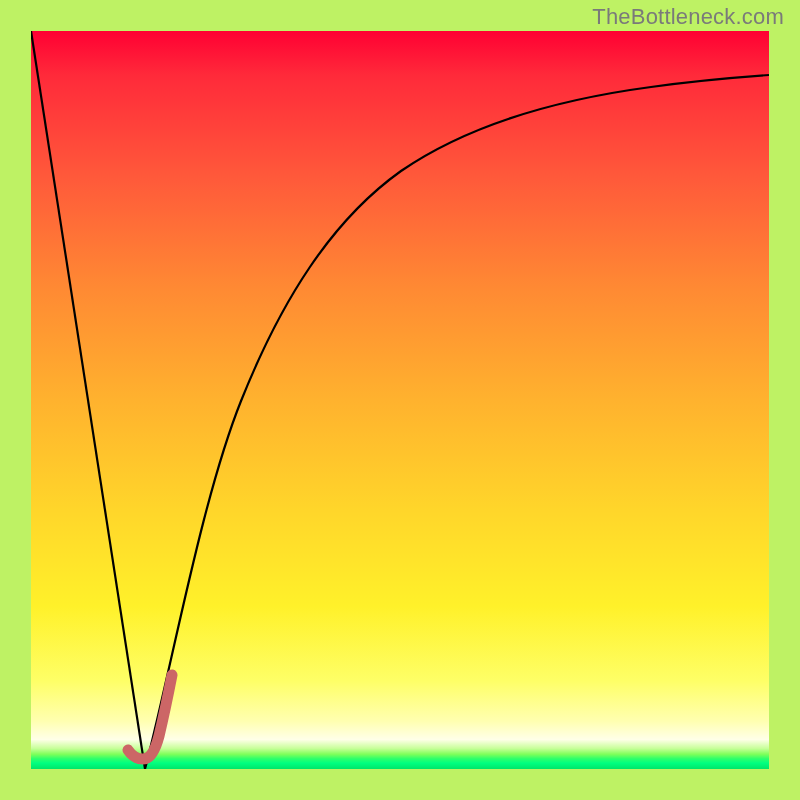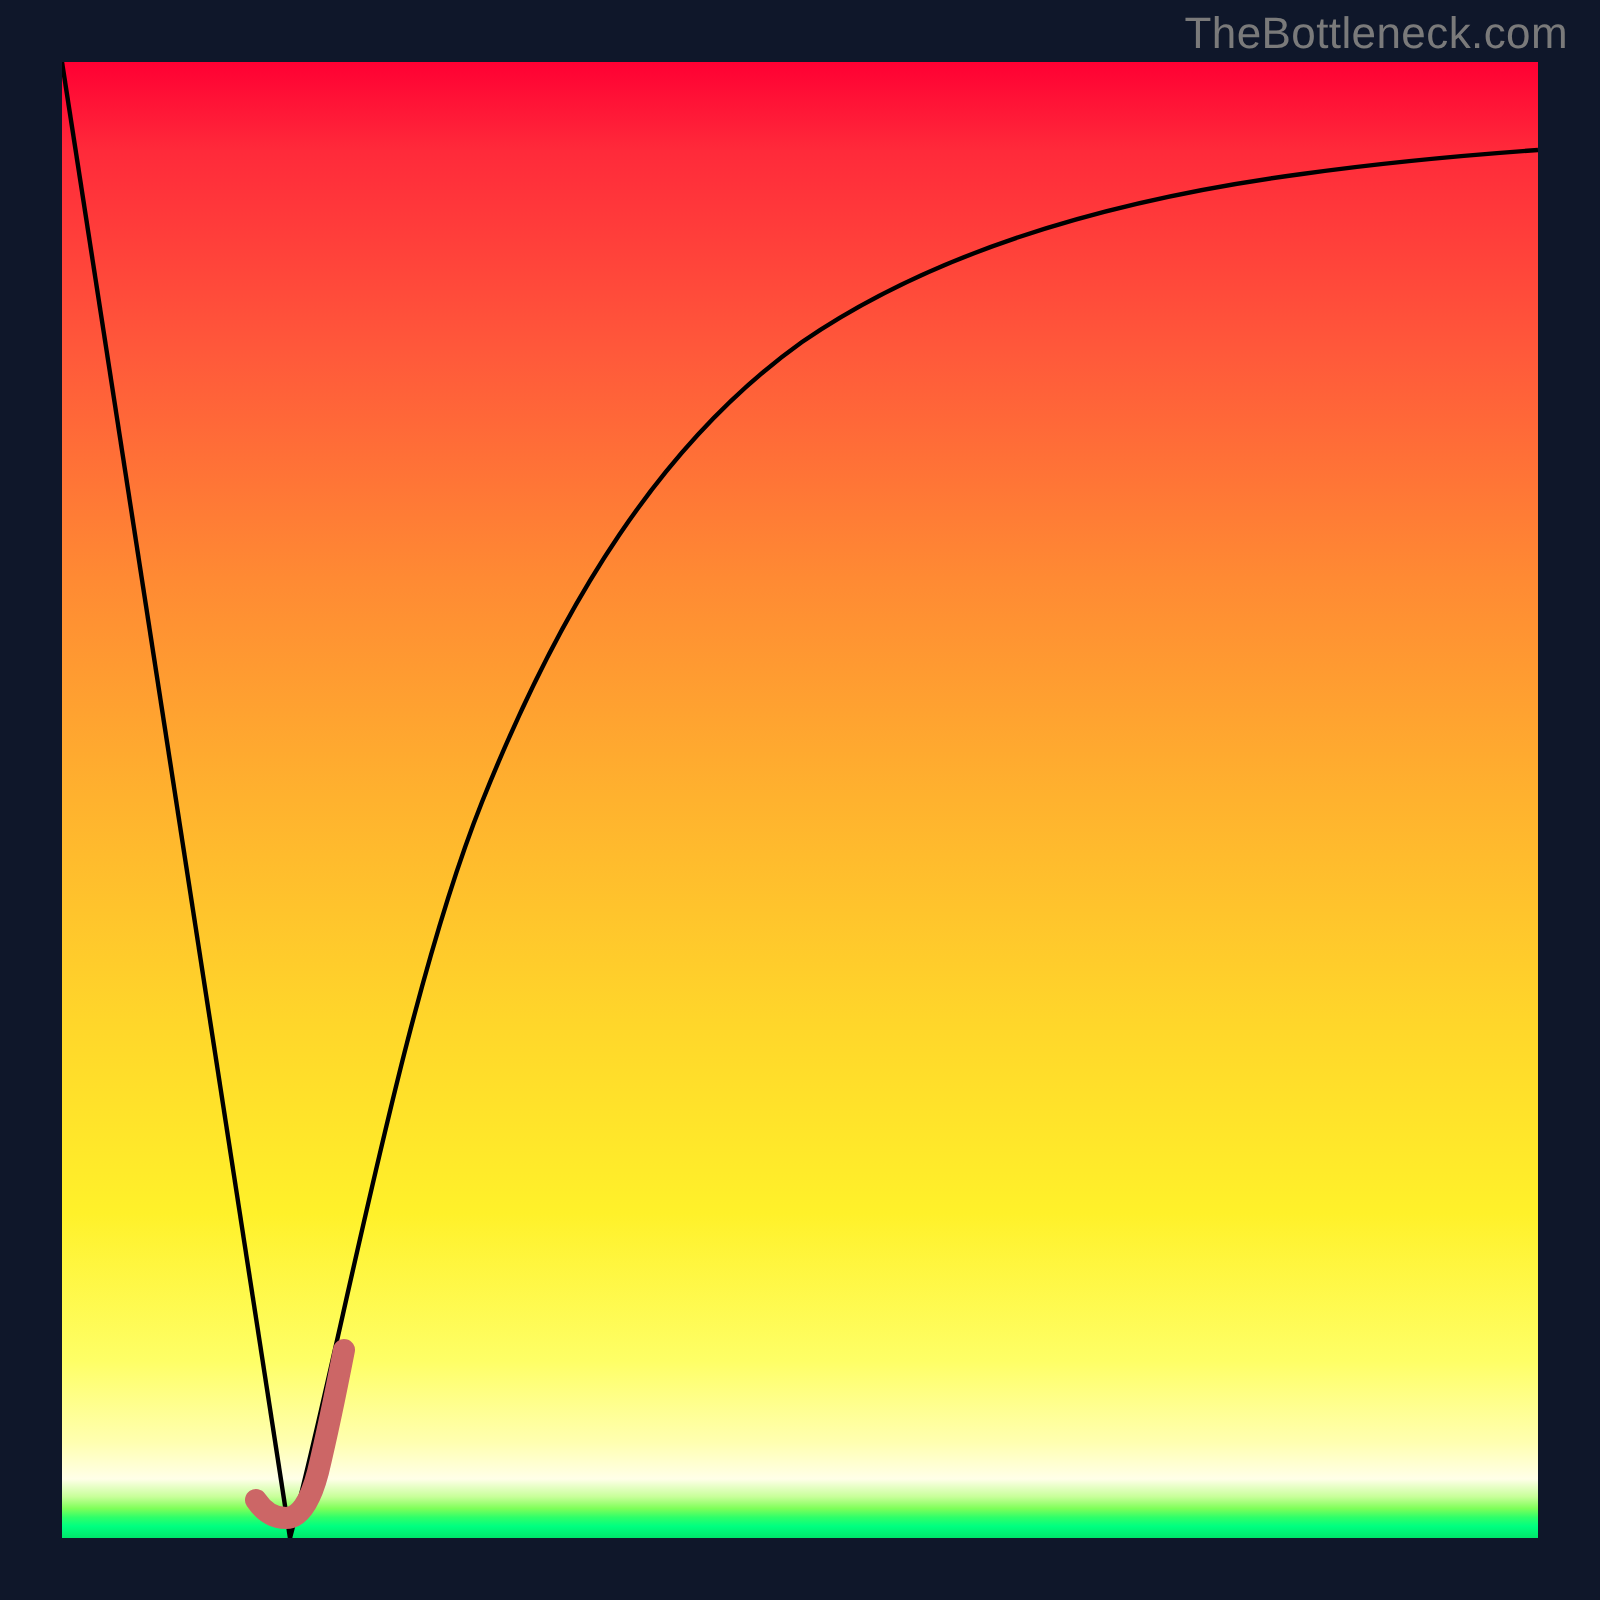--- a/index.html
+++ b/index.html
@@ -8,21 +8,21 @@
     width: 800px;
     height: 800px;
     overflow: hidden;
     background: #000;
     font-family: Arial, Helvetica, sans-serif;
   }
   .frame {
     position: relative;
     width: 800px;
     height: 800px;
-    background: #0f172a;
+    background: #bef264;
   }
   .plot-area {
     position: absolute;
     left: 31px;
     top: 31px;
     width: 738px;
     height: 738px;
     
     background: linear-gradient(
       to bottom,

